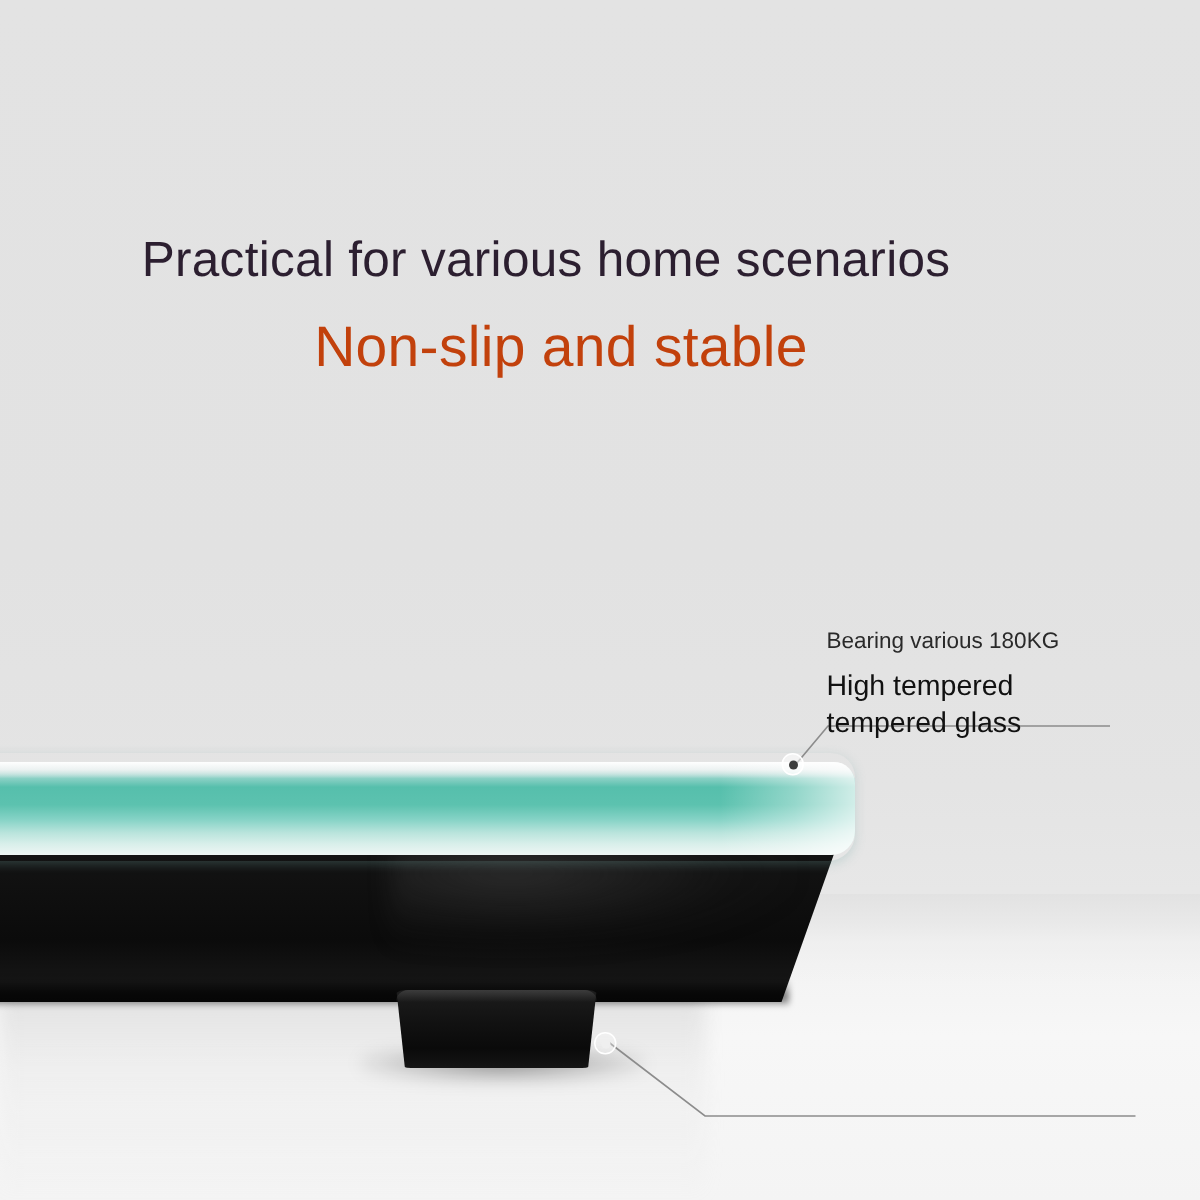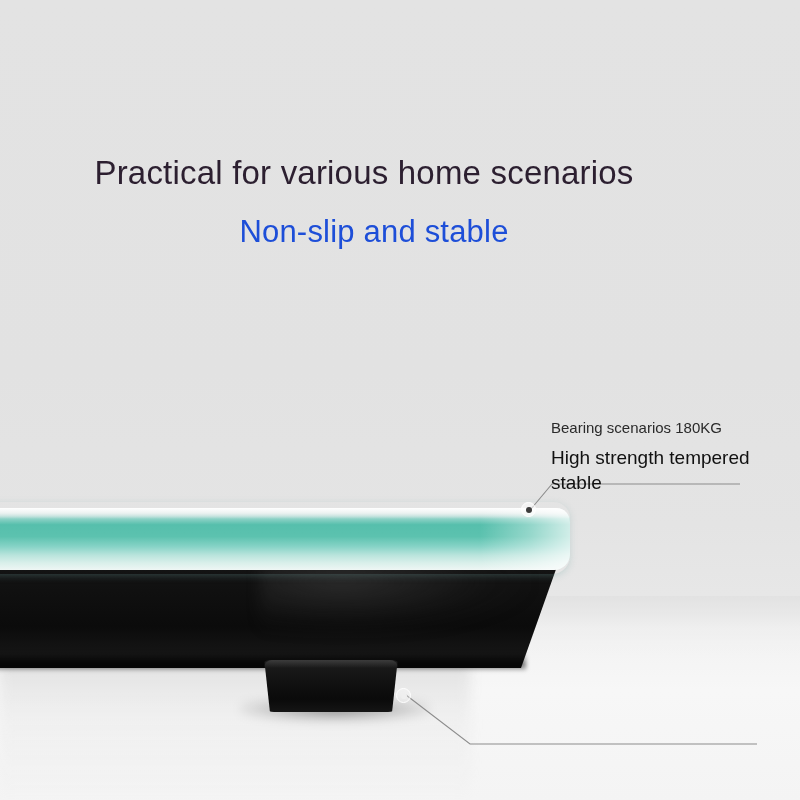--- a/index.html
+++ b/index.html
@@ -56,23 +56,23 @@
   }
   .headline-main {
     font-size: 33px;
     line-height: 42px;
     color: #2c1f30;
     letter-spacing: 0.2px;
     font-weight: 400;
   }
   .headline-sub {
     margin-top: 18px;
-    font-size: 31px;
+    font-size: 38px;
     line-height: 40px;
-    color: #1d4ed8;
+    color: #c2410c;
     letter-spacing: 0.2px;
     font-weight: 400;
     padding-left: 20px;
   }
 
   
   .scale {
     position: absolute;
     left: -40px;
     top: 500px;
@@ -265,18 +265,18 @@
 
   <svg class="leader-svg" viewBox="0 0 800 800" xmlns="http://www.w3.org/2000/svg">
     <polyline points="531,509 552,484 740,484" fill="none" stroke="#8c8c8c" stroke-width="1.1"></polyline>
     <polyline points="406,695 470,744 757,744" fill="none" stroke="#8c8c8c" stroke-width="1.1"></polyline>
   </svg>
 
   <div class="marker" id="marker-glass"></div>
   <div class="marker" id="marker-foot"></div>
 
   <div class="callout-text" id="callout-glass-text">
-    <div class="callout-label">Bearing scenarios 180KG</div>
-    <div class="callout-title">High strength tempered stable</div>
+    <div class="callout-label">Bearing various 180KG</div>
+    <div class="callout-title">High tempered tempered glass</div>
   </div>
 
 
 </div>
 
 </body></html>

